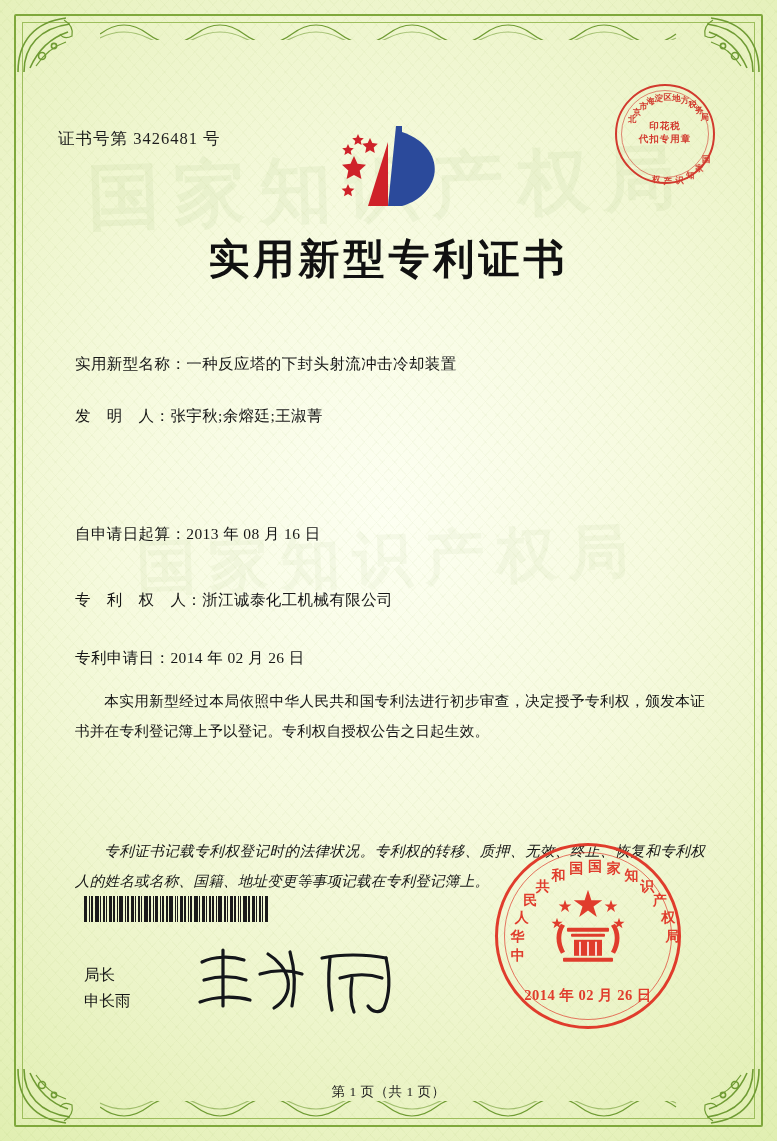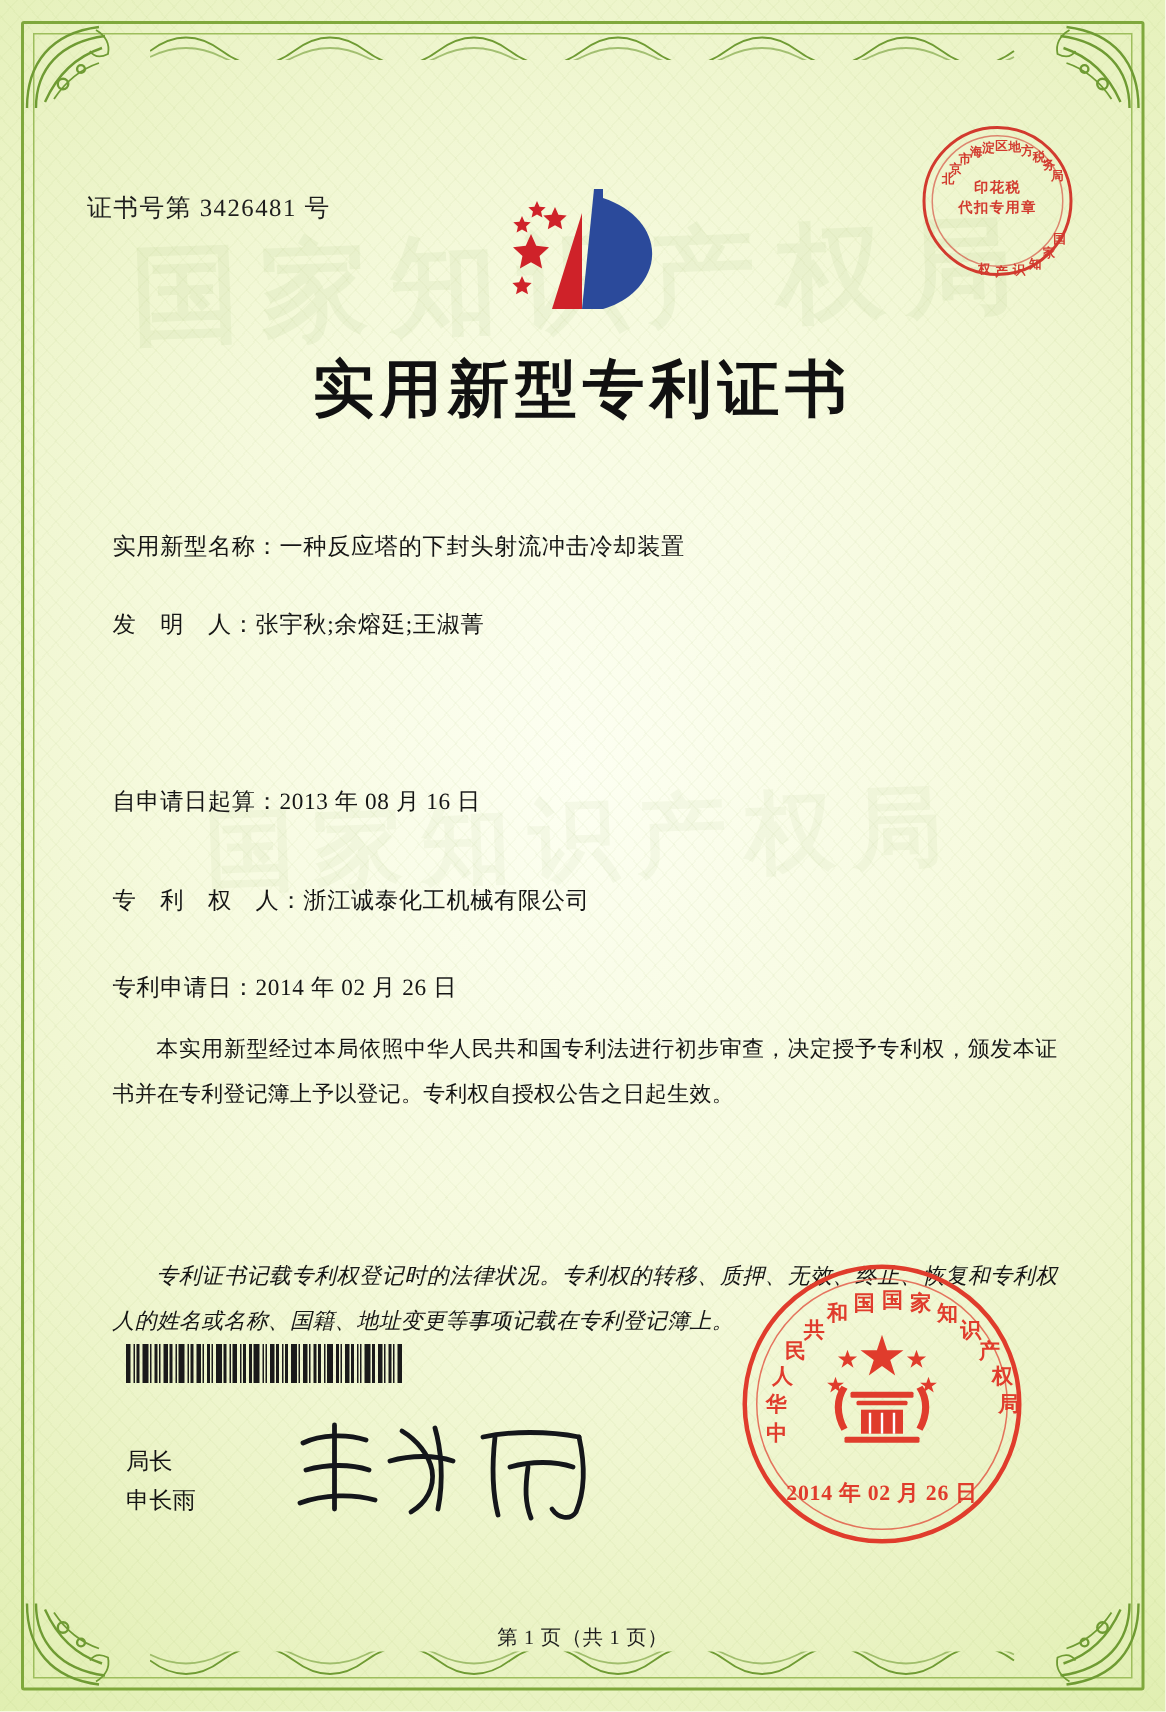--- a/index.html
+++ b/index.html
@@ -191,21 +191,21 @@
     position: absolute;
     left: 75px;
     right: 72px;
     font-size: 14.6px;
     line-height: 30px;
     color: #151515;
     text-align: justify;
     text-indent: 2em;
     letter-spacing: 0.2px;
   }
-  .p1 { top: 686px; font-family: Liberation Mono, monospace; }
+  .p1 { top: 686px; }
   .p2 { top: 746px; }
   .p3 { top: 836px; font-style: italic; }
 
   
   .barcode {
     position: absolute;
     left: 84px;
     top: 896px;
     width: 218px;
     height: 26px;

